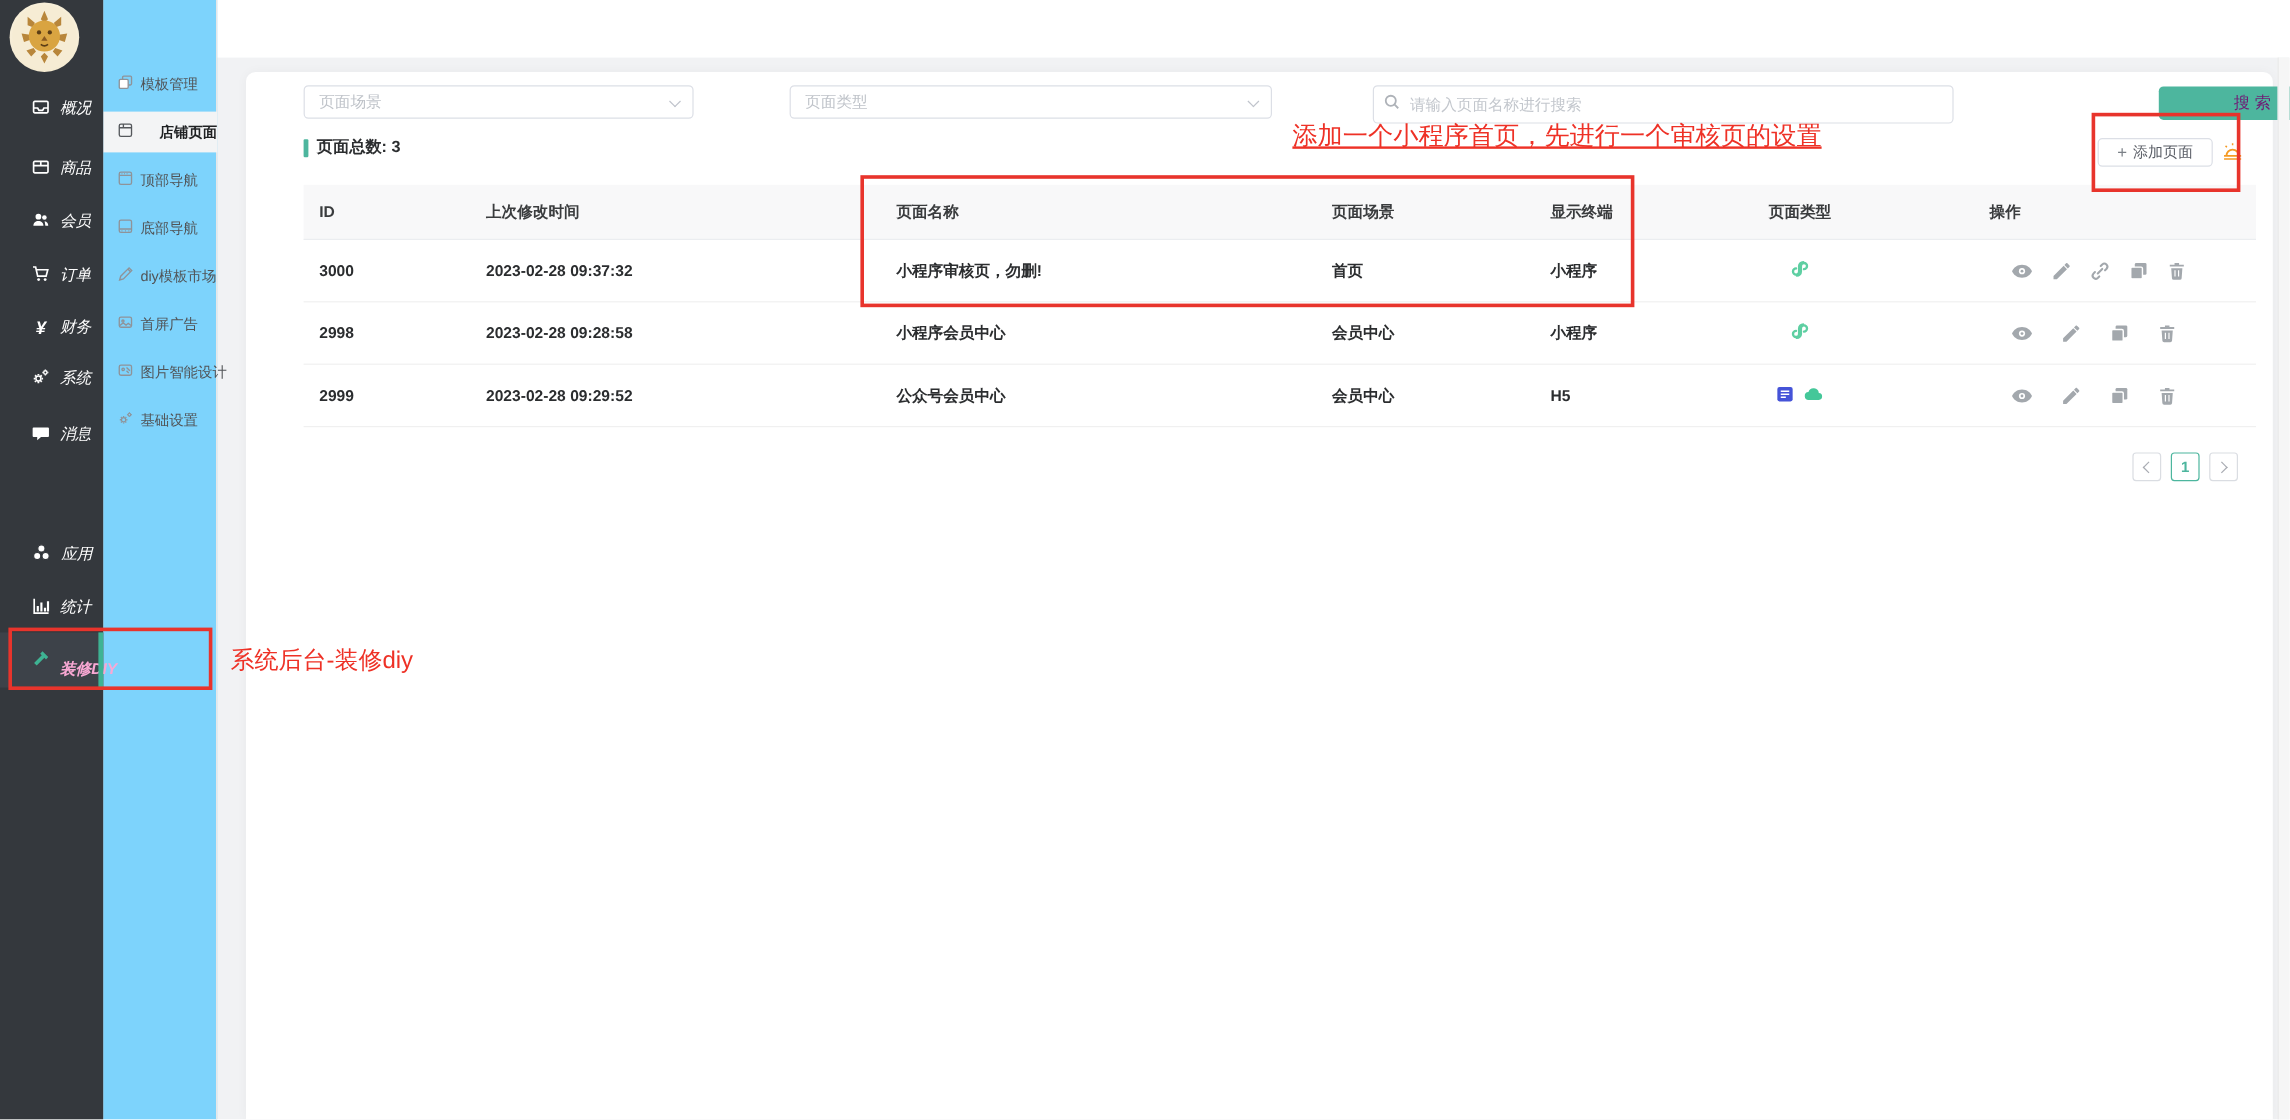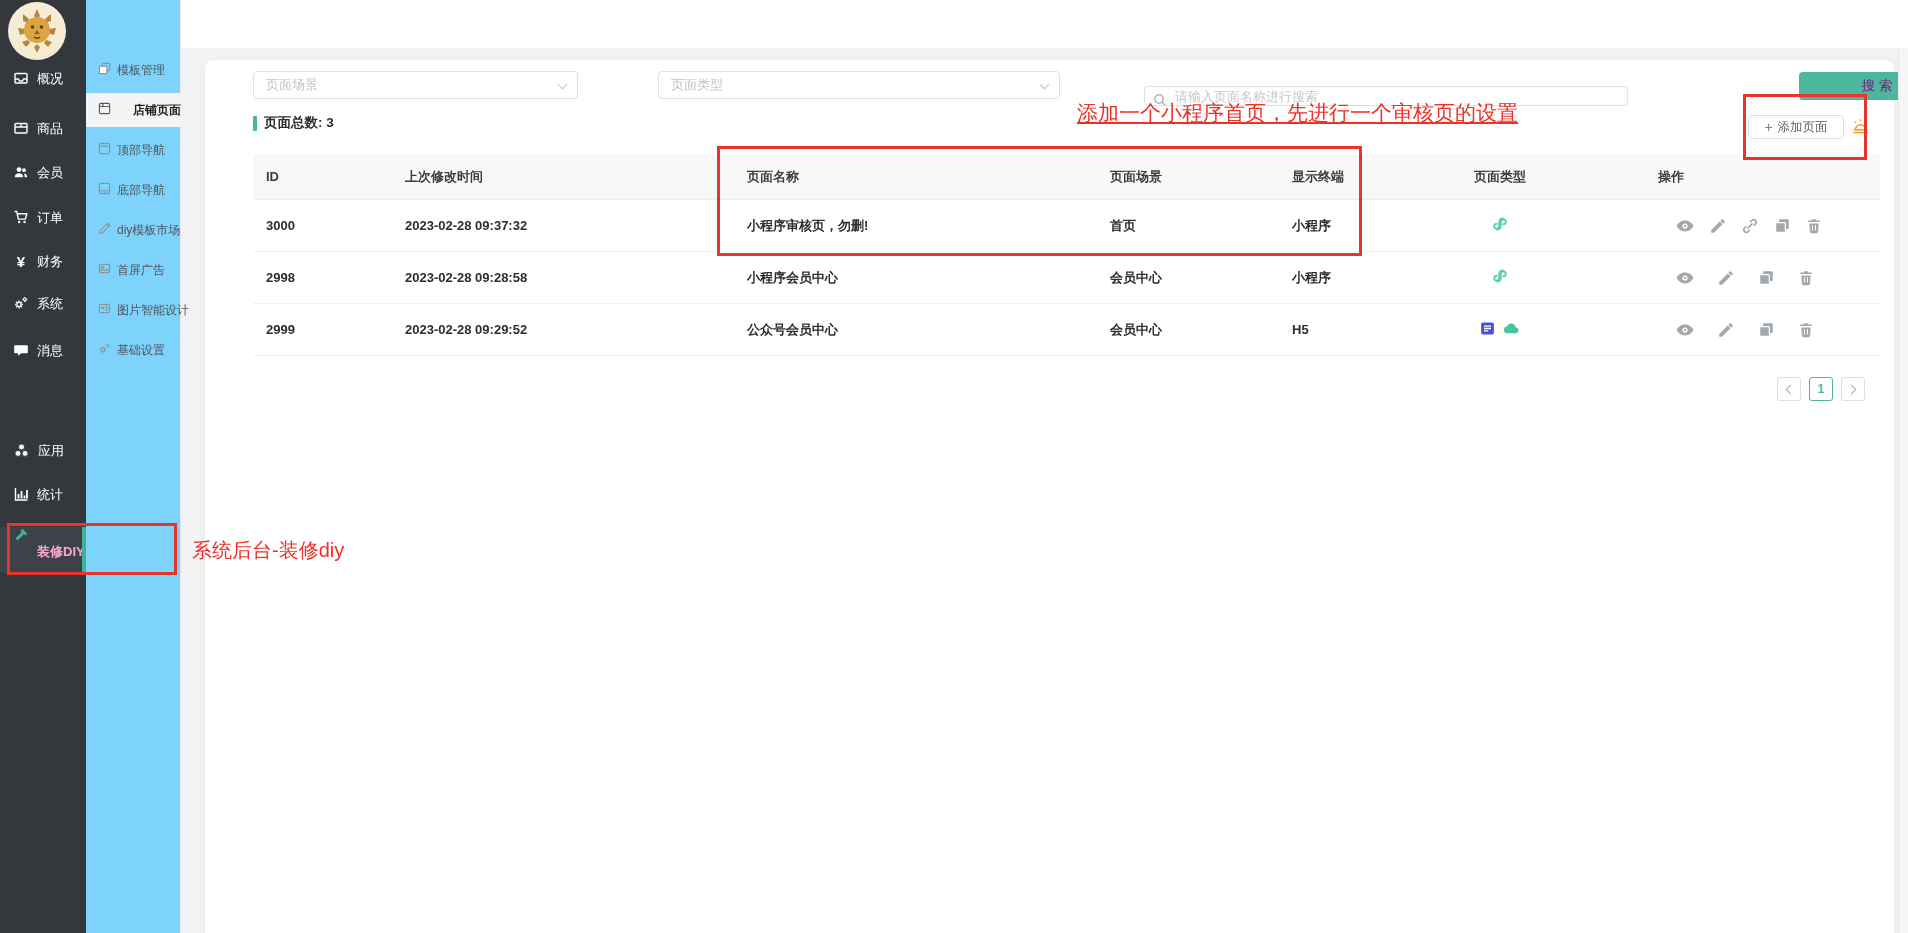--- a/index.html
+++ b/index.html
@@ -9,22 +9,22 @@
 
   
   .topbar { position:absolute; left:86px; top:0; right:0; height:48px; background:#fff; z-index:3; }
   .topbar-right { position:absolute; right:18px; top:8px; display:flex; align-items:center; gap:34px; }
   .topbar-item { display:flex; align-items:center; gap:7px; font-size:13px; color:#303133; cursor:pointer; }
 
   
   .sidebar { position:absolute; left:0; top:0; width:86px; height:933px; background:#34383d; z-index:5; }
   .logo { position:absolute; left:8px; top:2px; width:58px; height:58px; border-radius:50%;
     background:radial-gradient(circle at 50% 42%, #f7eed8 62%, #efe2c2 100%); overflow:hidden; }
-  .side-item { position:absolute; left:0; width:86px; height:40px; display:flex; align-items:flex-start;
-    padding-left:13px; gap:8px; color:#fff; font-size:13px; cursor:pointer; }
+  .side-item { position:absolute; left:0; width:86px; height:40px; display:flex; align-items:center;
+    padding-left:26px; gap:8px; color:#fff; font-size:13px; cursor:pointer;font-style:italic; }
   .side-item .lbl { white-space:nowrap; }
   .side-item.active-diy { background:#3d4249; color:#3eb393; height:46px; }
   .side-item.active-diy .lbl { color:#f9a8d4; font-weight:700;margin-top:16px; }
   .accent-bar { position:absolute; right:0; top:0; width:4px; height:100%; background:#3eb393; }
   .yen { font-size:15px; font-weight:700; width:16px; text-align:center; }
 
   
   .submenu { position:absolute; left:86px; top:0; width:95px; height:933px; background:#7dd3fc;
     border-right:1px solid #e7e7e7; z-index:4; }
   .sub-item { position:absolute; left:0; width:95px; height:34px; display:flex; align-items:center;
@@ -36,21 +36,21 @@
   .panel { position:absolute; left:205px; top:60px; width:1689px; height:873px; background:#fff;
     border-radius:8px 8px 0 0; box-shadow:0 0 10px rgba(0,0,0,.04); z-index:2; }
   .scroll-track { position:absolute; right:0; top:48px; width:10px; bottom:0; background:#f6f6f6;
     border-left:1px solid #e9e9e9; z-index:6; }
 
   
   .select-box { position:absolute; top:11px; height:28px; border:1px solid #dcdfe6; border-radius:4px;
     background:#fff; display:flex; align-items:center; padding:0 12px; font-size:13px; color:#bfc3c9; cursor:pointer; }
   .select-box .caret { position:absolute; right:11px; top:9px; width:7px; height:7px;
     border-right:1.5px solid #c0c4cc; border-bottom:1.5px solid #c0c4cc; transform:rotate(45deg); }
-  .search-wrap { position:absolute; left:939px; top:11px; width:484px; height:20px;margin-top:15px; }
+  .search-wrap { position:absolute; left:939px; top:11px; width:484px; height:32px; }
   .search-wrap input { width:100%; height:100%; border:1px solid #dcdfe6; border-radius:4px;
     padding:0 10px 0 30px; font-size:13px; color:#333; outline:none; font-family:inherit; }
   .search-wrap input::placeholder { color:#c3c7cd; }
   .mag { position:absolute; left:9px; top:7px; }
   .btn-search { position:absolute; left:1594px; top:12px; width:160px; height:28px; background:#4db69e;
     color:#701a75; border:none; border-radius:4px; font-size:13.5px; letter-spacing:4px; cursor:pointer; font-family:inherit; }
   .btn-add { position:absolute; left:1543px; top:55px; width:96px; height:24px; background:#fff;
     border:1px solid #dcdfe6; border-radius:4px; font-size:12.5px; color:#5a5e66; cursor:pointer;
     display:flex; align-items:center; justify-content:center; gap:5px; font-family:inherit; }
   .btn-add .plus { font-size:14px; color:#7b8087; }

